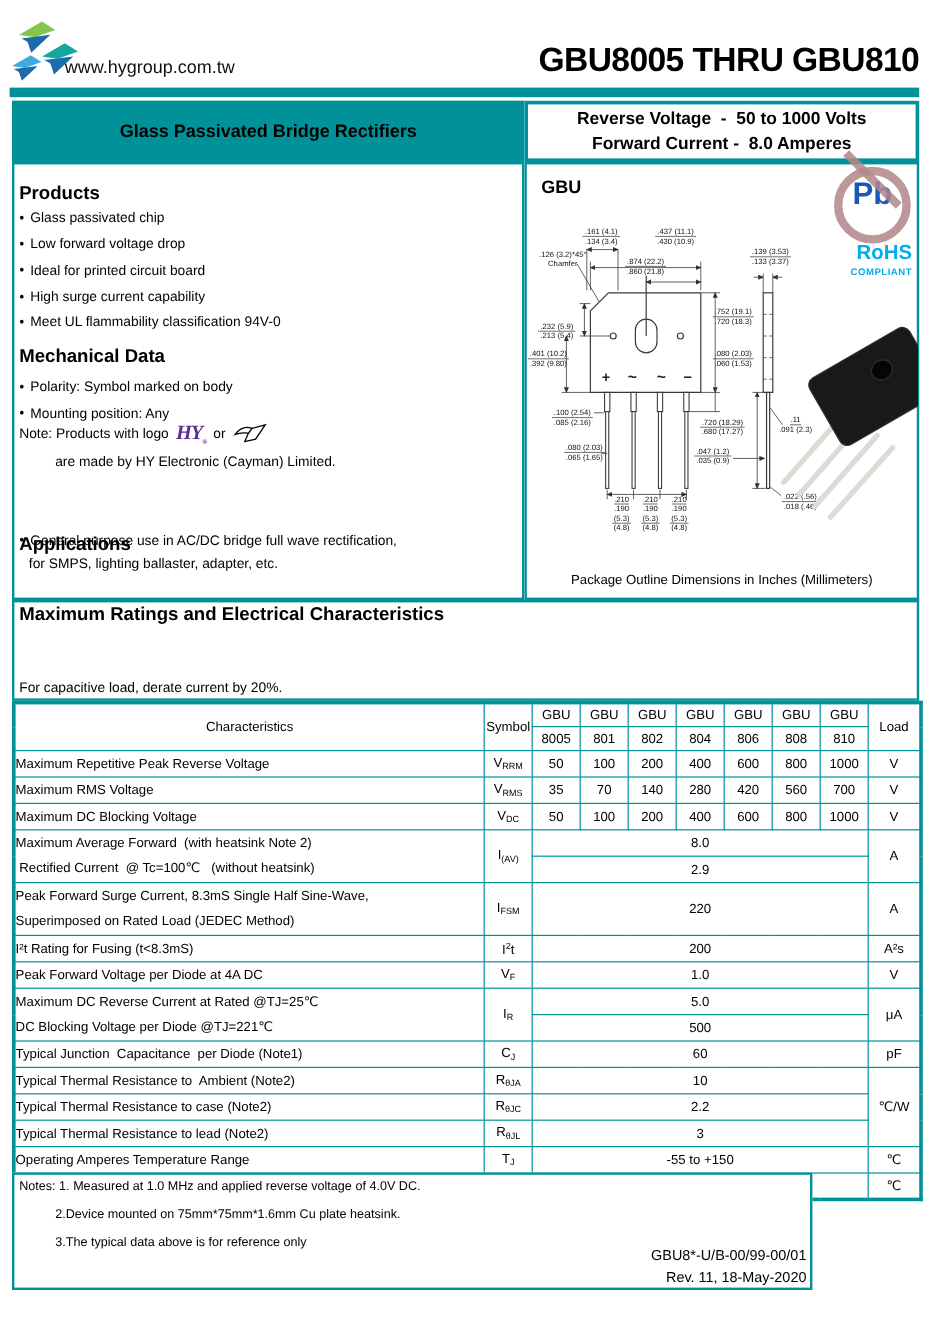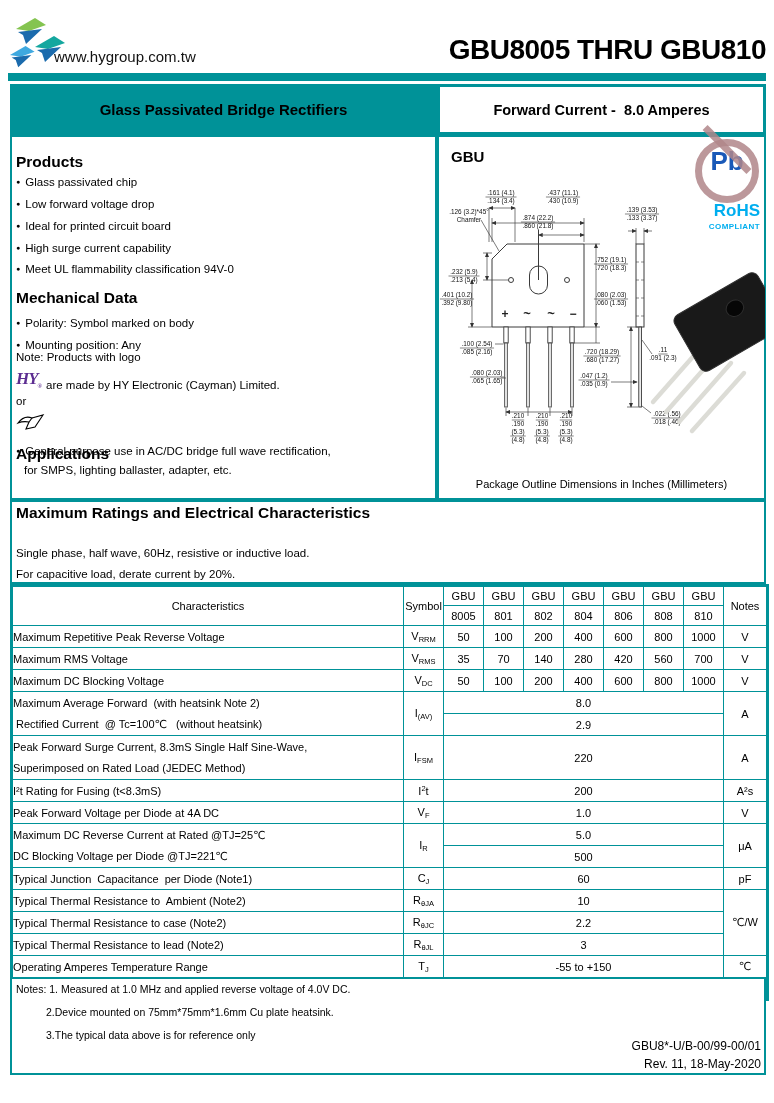--- a/index.html
+++ b/index.html
@@ -26,21 +26,21 @@
 
   
   .main-left{position:absolute;left:10px;top:135px;width:427px;height:365px;border:2.5px solid var(--teal);background:#fff;}
   .main-right{position:absolute;left:437px;top:135px;width:329px;height:365px;border:2.5px solid var(--teal);background:#fff;}
 
   .sec-heading{font-weight:bold;font-size:15.5px;margin:0;}
   .feat-heading{position:absolute;left:4px;top:16px;}
   .bullet-item{position:absolute;left:4px;font-size:11.5px;white-space:pre;}
   .bullet-item .dot{font-size:7px;vertical-align:2px;margin-right:5px;}
   .mech-heading{position:absolute;left:4px;top:152px;}
-  .note-line{position:absolute;left:4px;top:214px;font-size:11.5px;display:flex;align-items:flex-start;gap:6px;flex-direction:column;}
+  .note-line{position:absolute;left:4px;top:214px;font-size:11.5px;display:flex;align-items:center;gap:6px;}
   .hy-logo{color:#5c2d91;font-weight:bold;font-style:italic;font-size:17px;font-family:"Liberation Serif","DejaVu Serif",serif;letter-spacing:-1px;}
   .hy-reg{font-size:6px;vertical-align:-4px;color:#5c2d91;}
   .note-line2{position:absolute;left:34px;top:242px;font-size:11.5px;}
   .app-heading{position:absolute;left:4px;top:282px;margin-top:26px;}
   .app-line1{top:308px;}
   .app-line2{position:absolute;left:12px;top:327px;font-size:11.5px;}
 
   
   .gbu-label{position:absolute;left:12px;top:11px;font-size:15px;font-weight:bold;}
   .pkg-svg{position:absolute;left:0;top:13px;}
@@ -65,21 +65,21 @@
   .spec-table tbody tr{height:22px;}
   .spec-table tbody tr.tall{height:44px;}
   .c-lbl{text-align:left;padding:0 0 0 4px;white-space:pre;}
   .c-lbl div{height:21px;line-height:21px;white-space:pre;}
   .c-ctr{text-align:center;}
   .sym-n{font-size:11px;}
   .sym-sub{font-size:7.5px;vertical-align:-2px;}
   .sym-sup{font-size:7.5px;vertical-align:4px;}
 
   
-  .notes-box{position:absolute;left:10px;top:977px;width:756px;height:98px;border:2.5px solid var(--teal);background:#fff;}
+  .notes-box{position:absolute;left:10px;top:977px;width:667px;height:98px;border:2.5px solid var(--teal);background:#fff;}
   .note-item{position:absolute;left:4px;font-size:10.5px;}
   .doc-code{position:absolute;right:3px;top:60px;font-size:12px;}
   .revision{position:absolute;right:3px;top:78px;font-size:12px;}
 
   svg text{font-family:"Liberation Sans","DejaVu Sans",sans-serif;}
 </style>
 </head>
 <body>
 
 <div class="page">
@@ -99,20 +99,21 @@
     </g>
   </svg>
   <div class="website">www.hygroup.com.tw</div>
   <div class="doc-title">GBU8005 THRU GBU810</div>
   <div class="teal-bar"></div>
 
   <div class="hdr-left">
     <span>Glass Passivated Bridge Rectifiers</span>
   </div>
   <div class="hdr-right">
+    <div class="spec-line">Reverse Voltage  -  50 to 1000 Volts</div>
     <div class="spec-line">Forward Current -  8.0 Amperes</div>
   </div>
 
   <div class="main-left">
     <div class="sec-heading feat-heading">Products</div>
     <div class="bullet-item" style="top:39px"><span class="dot">●</span><span>Glass passivated chip</span></div>
     <div class="bullet-item" style="top:61px"><span class="dot">●</span><span>Low forward voltage drop</span></div>
     <div class="bullet-item" style="top:83px"><span class="dot">●</span><span>Ideal for printed circuit board</span></div>
     <div class="bullet-item" style="top:105px"><span class="dot">●</span><span>High surge current capability</span></div>
     <div class="bullet-item" style="top:126px"><span class="dot">●</span><span>Meet UL flammability classification 94V-0</span></div>
@@ -307,21 +308,20 @@
       <div class="pb-text">Pb</div>
     </div>
     <div class="rohs">RoHS</div>
     <div class="compliant">COMPLIANT</div>
 
     <div class="pkg-caption">Package Outline Dimensions in Inches (Millimeters)</div>
   </div>
 
   <div class="ratings-box">
     <div class="ratings-heading">Maximum Ratings and Electrical Characteristics</div>
-    <div class="cond" style="top:45px">Single phase, half wave, 60Hz, resistive or inductive load.</div>
     <div class="cond" style="top:66px">For capacitive load, derate current by 20%.</div>
   </div>
 
   <table class="spec-table">
     <colgroup>
       <col style="width:392px">
         <col style="width:40px">
       <col style="width:40px">
         <col style="width:40px">
         <col style="width:40px">
@@ -335,21 +335,21 @@
         <tr>
           <th class="c-ctr" rowspan="2">Characteristics</th>
           <th class="c-ctr" rowspan="2">Symbol</th>
           <th class="c-ctr">GBU</th>
           <th class="c-ctr">GBU</th>
           <th class="c-ctr">GBU</th>
           <th class="c-ctr">GBU</th>
           <th class="c-ctr">GBU</th>
           <th class="c-ctr">GBU</th>
           <th class="c-ctr">GBU</th>
-          <th class="c-ctr" rowspan="2">Notes</th>
+          <th class="c-ctr" rowspan="2">Load</th>
         </tr>
         <tr>
           <th class="c-ctr">8005</th>
           <th class="c-ctr">801</th>
           <th class="c-ctr">802</th>
           <th class="c-ctr">804</th>
           <th class="c-ctr">806</th>
           <th class="c-ctr">808</th>
           <th class="c-ctr">810</th>
         </tr>

